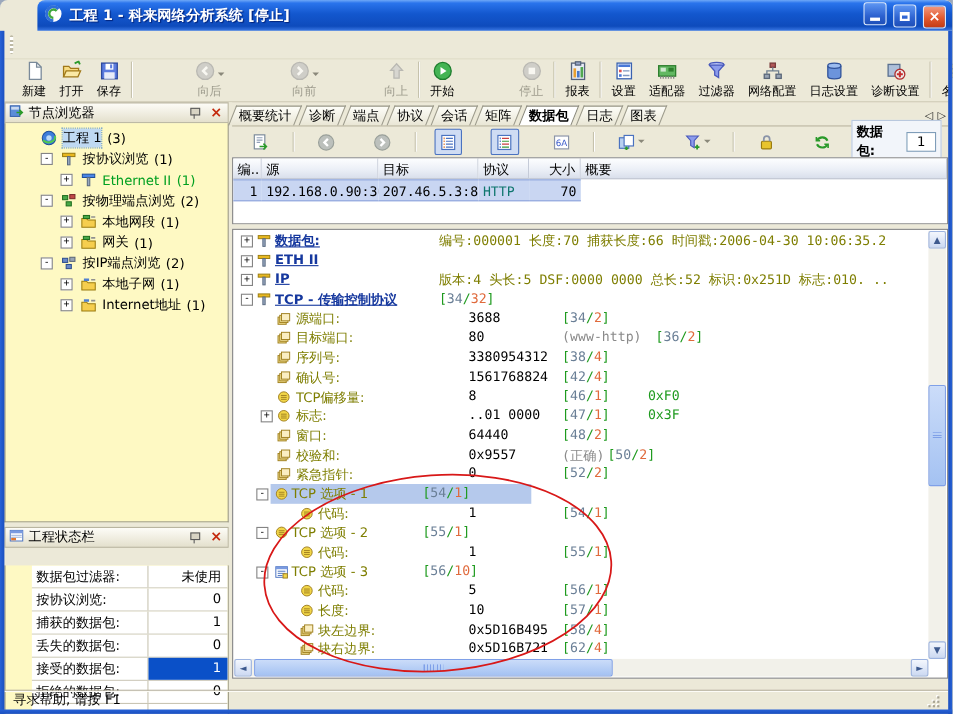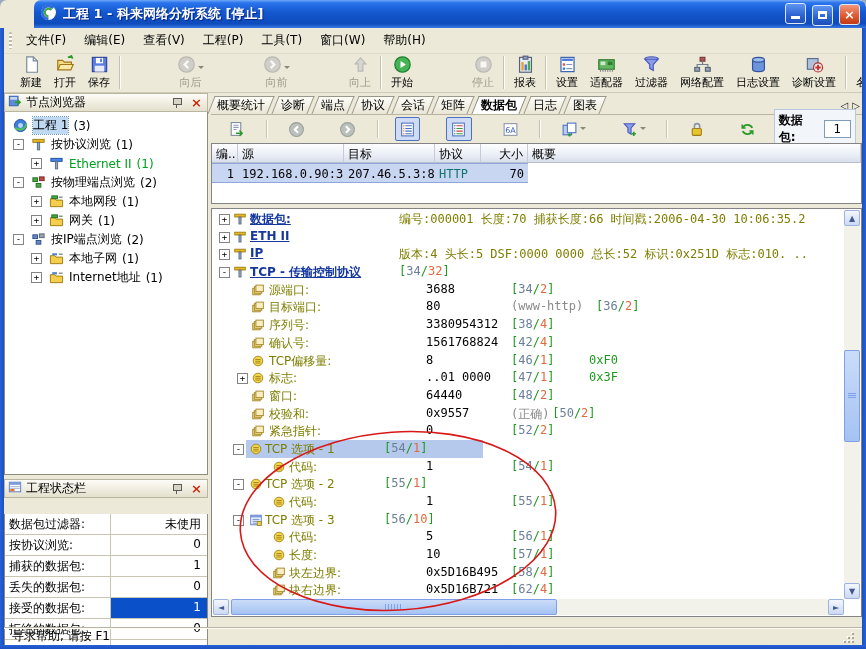--- a/index.html
+++ b/index.html
@@ -39,21 +39,21 @@
   .overflow{margin-left:auto;align-self:center;color:#6A6858;font-size:10px;padding:0 4px;}
   
   .panel{position:absolute;left:4px;width:204px;}
   .phead{height:19px;display:flex;align-items:center;padding:0 3px;
     background:linear-gradient(180deg,#FDFCF7,#E4E0CD);border:1px solid #B9B5A0;box-sizing:border-box;}
   .phead .ptitle{margin-left:4px;flex:1;}
   .pin{width:8px;height:11px;position:relative;margin-right:8px;}
   .pin:before{content:"";position:absolute;left:0;top:1px;width:7px;height:5px;border:1px solid #5A5A5A;background:#D8D4C4;}
   .pin:after{content:"";position:absolute;left:3px;top:7px;width:1px;height:4px;background:#5A5A5A;}
   .pclose{color:#C42A0E;font-weight:bold;font-size:13px;line-height:1;padding:0 2px;}
-  .pbody{background:#ffffff;border:1px solid #8E8C7E;border-top:none;overflow:hidden;position:relative;box-sizing:border-box;}
+  .pbody{background:#fef9c3;border:1px solid #8E8C7E;border-top:none;overflow:hidden;position:relative;box-sizing:border-box;padding-left:24px;}
   
   .nrow{height:19px;display:flex;align-items:center;white-space:nowrap;position:relative;}
   .exp{width:9px;height:9px;border:1px solid #848484;background:#fff;display:inline-flex;align-items:center;
     justify-content:center;font-size:9px;line-height:7px;font-family:"DejaVu Sans Mono",monospace;box-sizing:content-box;flex:none;}
   .nrow .lbl{margin-left:5px;}
   .nrow .lbl.sel{background:#BFD9F2;outline:1px dotted #6A9ACA;}
   .nrow .lbl.green{color:#00A020;}
   .count{margin-left:5px;}
   
   .psrow{height:20px;display:flex;border-bottom:1px solid #C9C5B4;background:#fff;}
@@ -147,21 +147,20 @@
         </span>
       <span class="tbb max">
           <i></i>
         </span>
       <span class="tbb close">×</span>
     </span>
   </div>
 
   <div class="menubar">
     <span class="grip"></span>
-    <span id="menu-items"><span class="menu-item">文件(F)</span><span class="menu-item">编辑(E)</span><span class="menu-item">查看(V)</span><span class="menu-item">工程(P)</span><span class="menu-item">工具(T)</span><span class="menu-item">窗口(W)</span><span class="menu-item">帮助(H)</span></span>
   </div>
 
   <div class="toolbar">
     <span class="grip"></span>
     <span id="toolbar-groups" style="display:flex;">
         <span class="tb-group">
           <span class="tbtn">
             <span class="wrap">
               <span>
                 <svg width="19" height="19" viewBox="0 0 16 16">

